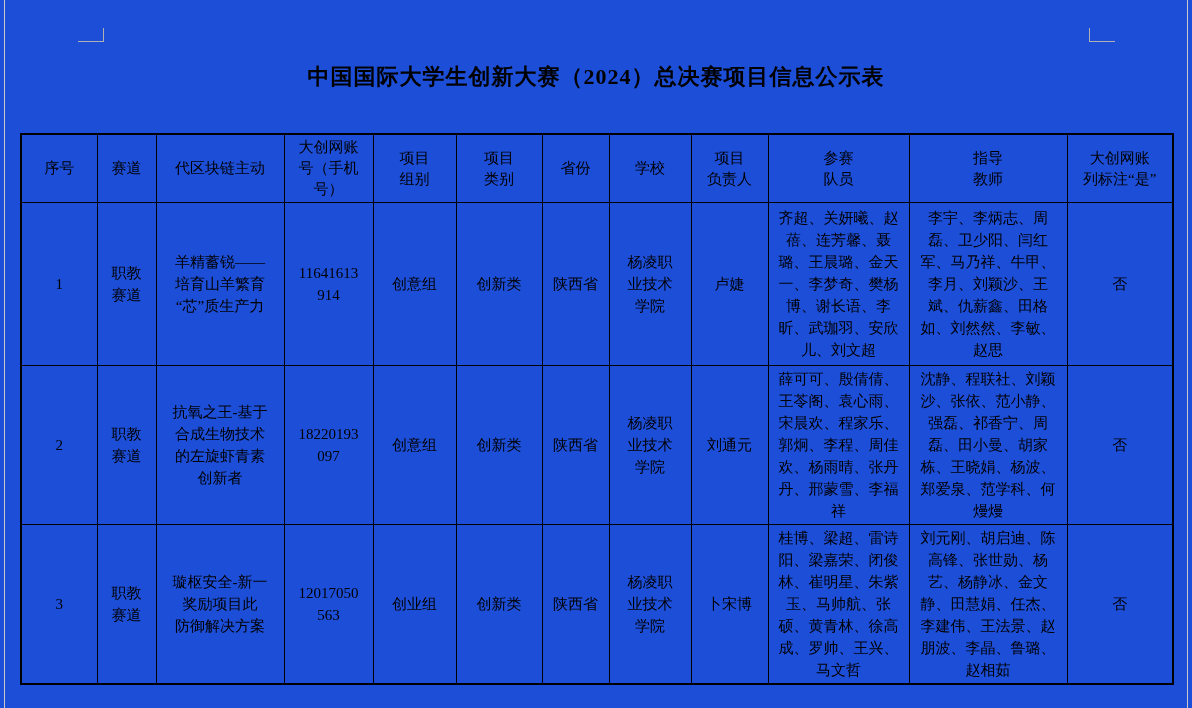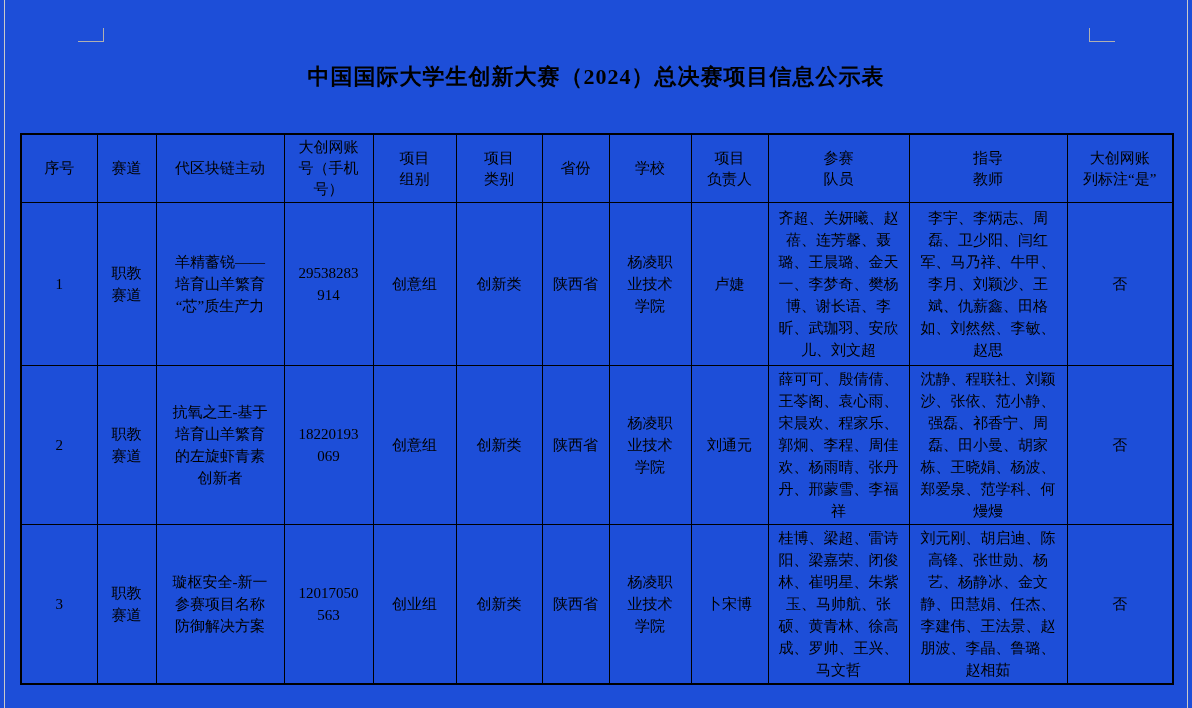--- a/index.html
+++ b/index.html
@@ -130,62 +130,62 @@
 列标注“是”</td>
       </tr>
 
       <tr class="row-0">
         <td>1</td>
         <td>职教
 赛道</td>
         <td>羊精蓄锐——
 培育山羊繁育
 “芯”质生产力</td>
-        <td>29538283
+        <td>11641613
 914</td>
         <td>创意组</td>
         <td>创新类</td>
         <td>陕西省</td>
         <td>杨凌职
 业技术
 学院</td>
         <td>卢婕</td>
         <td class="list-cell">齐超、关妍曦、赵蓓、连芳馨、聂璐、王晨璐、金天一、李梦奇、樊杨博、谢长语、李昕、武珈羽、安欣儿、刘文超</td>
         <td class="list-cell">李宇、李炳志、周磊、卫少阳、闫红军、马乃祥、牛甲、李月、刘颖沙、王斌、仇薪鑫、田格如、刘然然、李敏、赵思</td>
         <td>否</td>
       </tr>
 
       <tr class="row-1">
         <td>2</td>
         <td>职教
 赛道</td>
         <td>抗氧之王-基于
-培育山羊繁育
+合成生物技术
 的左旋虾青素
 创新者</td>
         <td>18220193
-069</td>
+097</td>
         <td>创意组</td>
         <td>创新类</td>
         <td>陕西省</td>
         <td>杨凌职
 业技术
 学院</td>
         <td>刘通元</td>
         <td class="list-cell">薛可可、殷倩倩、王苓阁、袁心雨、宋晨欢、程家乐、郭炯、李程、周佳欢、杨雨晴、张丹丹、邢蒙雪、李福祥</td>
         <td class="list-cell">沈静、程联社、刘颖沙、张依、范小静、强磊、祁香宁、周磊、田小曼、胡家栋、王晓娟、杨波、郑爱泉、范学科、何熳熳</td>
         <td>否</td>
       </tr>
 
       <tr class="row-2">
         <td>3</td>
         <td>职教
 赛道</td>
         <td>璇枢安全-新一
-参赛项目名称
+奖励项目此
 防御解决方案</td>
         <td>12017050
 563</td>
         <td>创业组</td>
         <td>创新类</td>
         <td>陕西省</td>
         <td>杨凌职
 业技术
 学院</td>
         <td>卜宋博</td>

